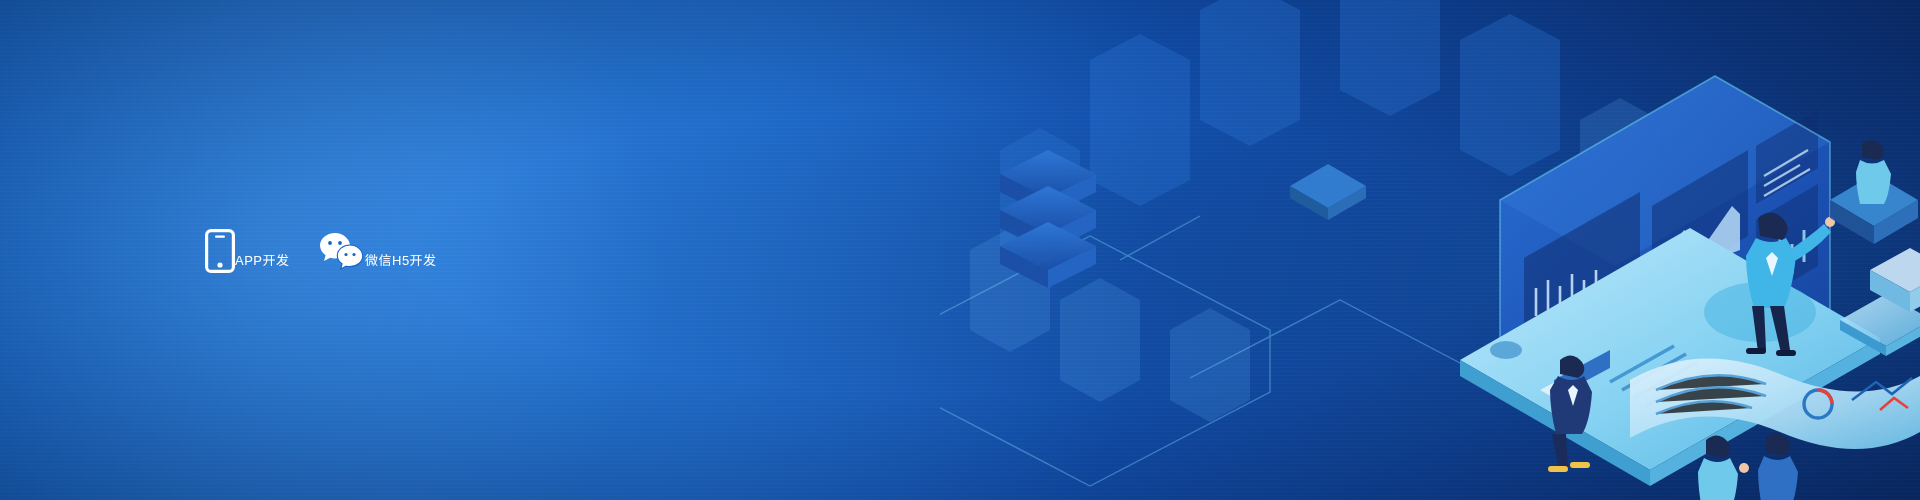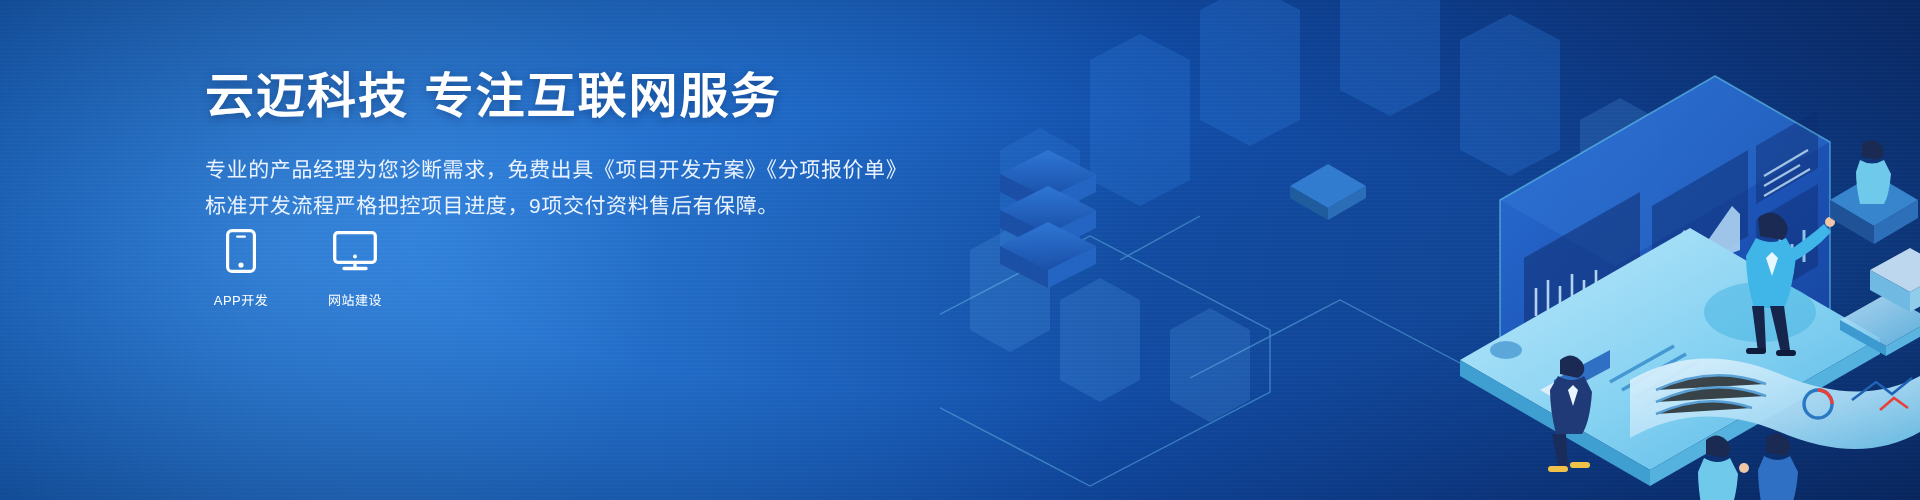--- a/index.html
+++ b/index.html
@@ -74,21 +74,21 @@
     position: absolute;
     left: 205px;
     top: 228px;
     display: flex;
     gap: 42px;
     z-index: 6;
   }
   .feature {
     width: 72px;
     display: flex;
-    flex-direction: column;
+    flex-direction: row;
     align-items: center;
     cursor: pointer;
   }
   .feature-icon {
     height: 46px;
     display: flex;
     align-items: center;
     justify-content: center;
     margin-bottom: 16px;
   }
@@ -318,50 +318,49 @@
       </g>
 
       <g transform="translate(930,230)">
         <polygon points="0,40 40,18 80,40 40,62" fill="#cfe9fb" opacity="0.9"></polygon>
         <polygon points="0,40 40,62 40,82 0,60" fill="#6fb9e2"></polygon>
         <polygon points="80,40 40,62 40,82 80,60" fill="#8fcdea"></polygon>
       </g>
     </svg>
   </div>
 
-  <div class="content">
-    <h1 class="headline">云迈科技 专注互联网服务</h1>
-    <div class="subline">专业的产品经理为您诊断需求，免费出具《项目开发方案》《分项报价单》</div>
-    <div class="subline">标准开发流程严格把控项目进度，9项交付资料售后有保障。</div>
-  </div>
 
   <div class="features">
 
     <div class="feature">
       <span class="feature-icon">
         <svg width="30" height="44" viewBox="0 0 30 44" fill="none">
           <rect x="1.6" y="1.6" width="26.8" height="40.8" rx="4.5" stroke="#ffffff" stroke-width="3.2"></rect>
           <rect x="10" y="6.4" width="10" height="2.4" rx="1.2" fill="#ffffff"></rect>
           <circle cx="15" cy="36" r="2.6" fill="#ffffff"></circle>
         </svg>
       </span>
       <span class="feature-label">APP开发</span>
     </div>
 
 
-
     <div class="feature">
       <span class="feature-icon">
-        <svg width="44" height="40" viewBox="0 0 44 40" fill="none">
-          <rect x="1.7" y="1.7" width="40.6" height="29.6" rx="3.2" stroke="#ffffff" stroke-width="3.3"></rect>
-          <circle cx="22" cy="25.5" r="1.9" fill="#ffffff"></circle>
-          <path d="M22 31.5v4.5" stroke="#ffffff" stroke-width="3.3"></path>
-          <path d="M11 37.5h22" stroke="#ffffff" stroke-width="3.3" stroke-linecap="round"></path>
+        <svg width="46" height="40" viewBox="0 0 46 40" fill="none">
+          <path d="M16 2C7.7 2 1 7.6 1 14.5c0 3.9 2.2 7.4 5.6 9.7L5 30l6.2-3.2c1.5.4 3.1.6 4.8.6
+                   8.3 0 15-5.6 15-12.4S24.3 2 16 2z" fill="#ffffff"></path>
+          <circle cx="11" cy="12" r="1.9" fill="#1464cc"></circle>
+          <circle cx="21" cy="12" r="1.9" fill="#1464cc"></circle>
+          <path d="M31 14c-7 0-12.7 4.7-12.7 10.5 0 3.3 1.9 6.3 4.8 8.2L21.8 38l5.4-2.8c1.2.3 2.5.4 3.8.4
+                   7 0 12.7-4.7 12.7-10.5S38 14 31 14z" fill="#ffffff" stroke="#1464cc" stroke-width="1.1"></path>
+          <circle cx="27" cy="23.5" r="1.6" fill="#1464cc"></circle>
+          <circle cx="35" cy="23.5" r="1.6" fill="#1464cc"></circle>
         </svg>
       </span>
-      <span class="feature-label">网站建设</span>
+      <span class="feature-label">微信H5开发</span>
     </div>
+
 
 
   </div>
 
   <div class="vignette"></div>
 </div>
 
 </body></html>

